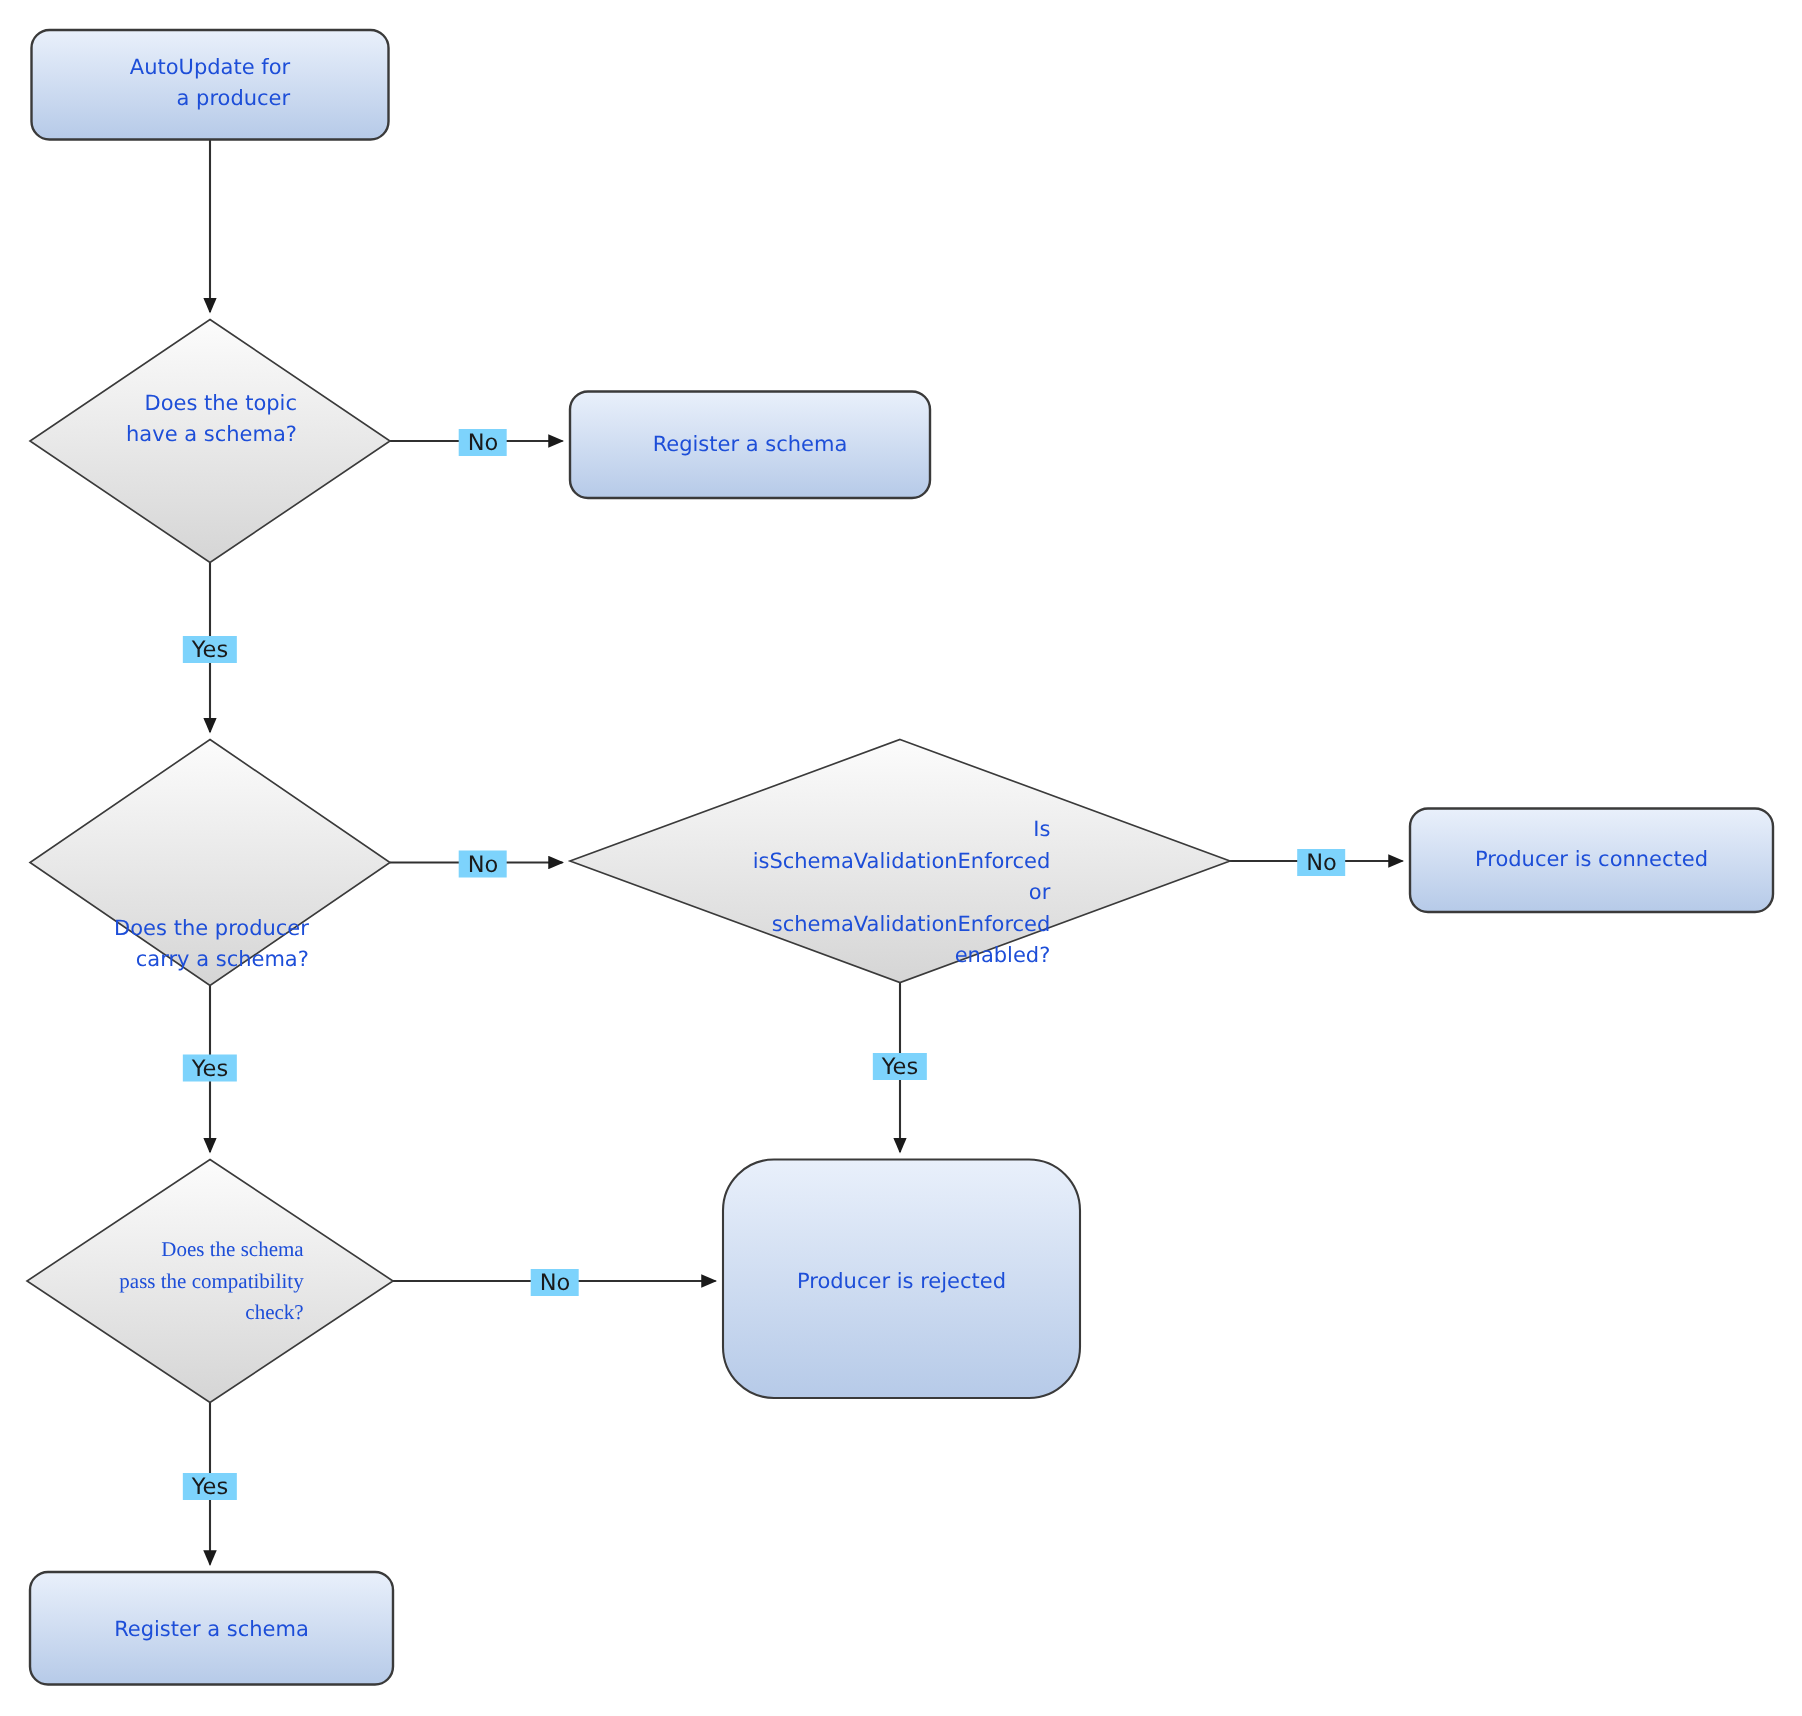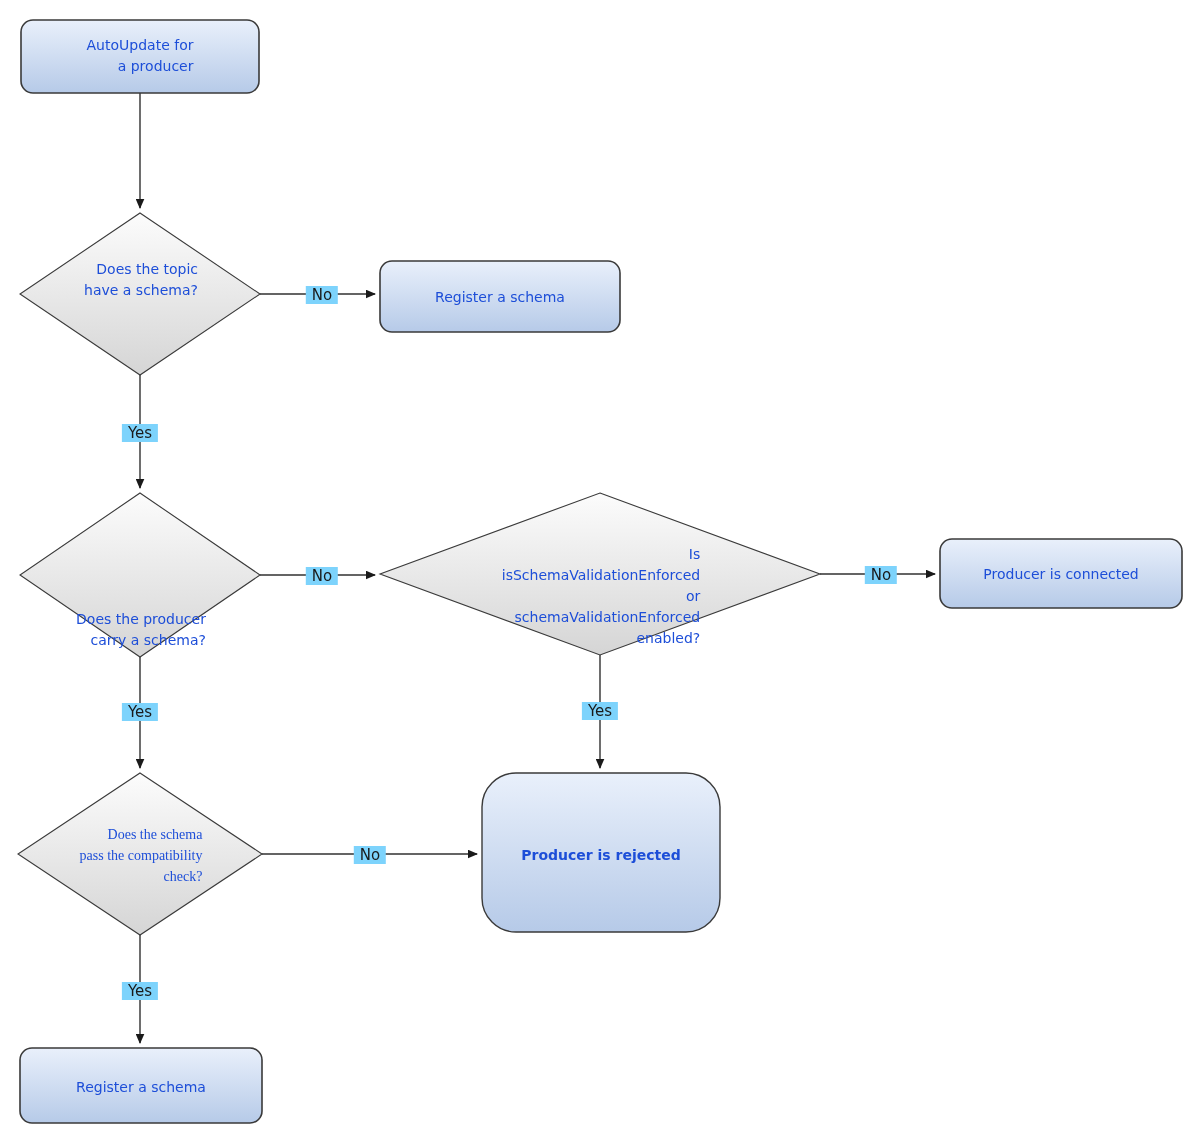--- a/index.html
+++ b/index.html
@@ -90,21 +90,21 @@
 have a schema?</div>
   <div class="node-label" style="left:500px; top:297px;">Register a schema</div>
   <div class="node-label" style="left:141px; top:600px;margin-top:30px;">Does the producer
 carry a schema?</div>
   <div class="node-label" style="left:601px; top:596px;">Is
 isSchemaValidationEnforced
 or
 schemaValidationEnforced
 enabled?</div>
   <div class="node-label" style="left:1061px; top:574px;">Producer is connected</div>
-  <div class="node-label" style="left:601px; top:855px;font-weight:bold;">Producer is rejected</div>
+  <div class="node-label" style="left:601px; top:855px;">Producer is rejected</div>
   <div class="node-label" style="left:141px; top:855px;font-family:Liberation Serif, serif;">Does the schema
 pass the compatibility
 check?</div>
   <div class="node-label" style="left:141px; top:1087px;">Register a schema</div>
 
   <div class="edge-label" style="left:322px; top:295px;">No</div>
   <div class="edge-label" style="left:140px; top:433px;">Yes</div>
   <div class="edge-label" style="left:322px; top:576px;">No</div>
   <div class="edge-label" style="left:140px; top:712px;">Yes</div>
   <div class="edge-label" style="left:881px; top:575px;">No</div>

